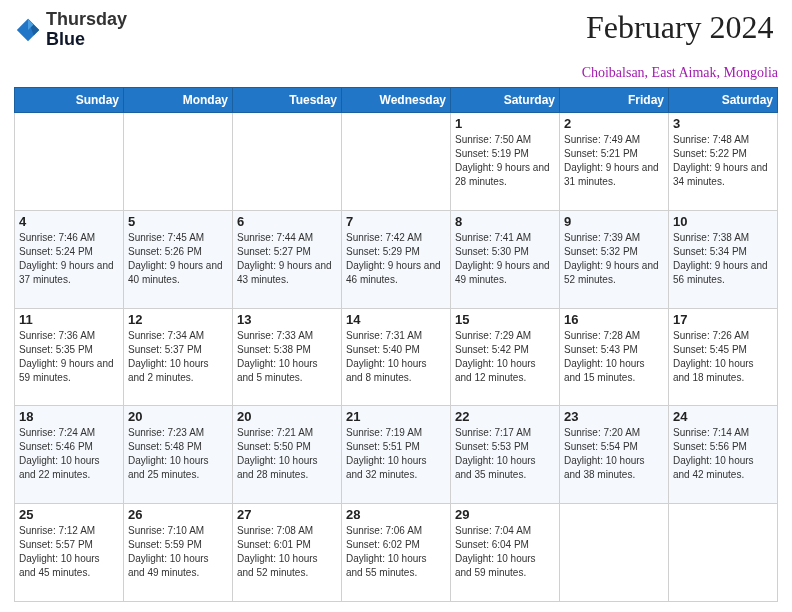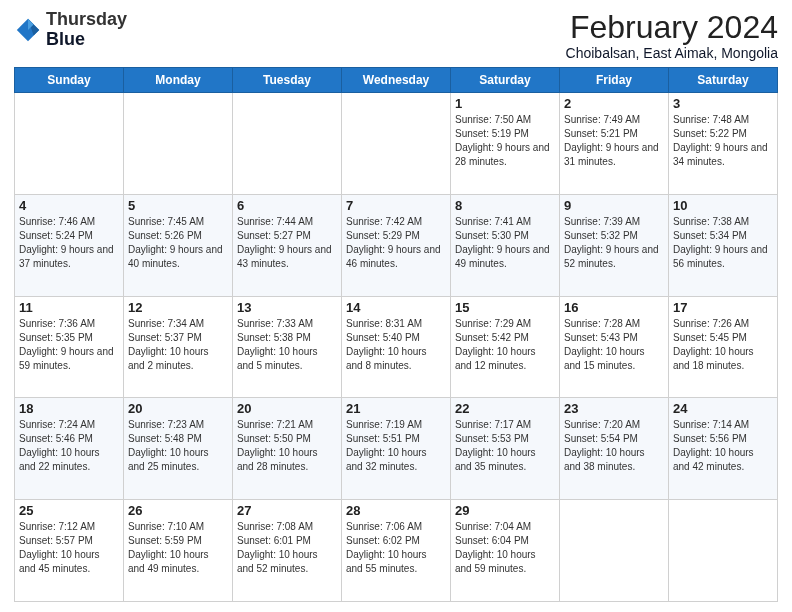--- a/index.html
+++ b/index.html
@@ -33,46 +33,48 @@
       font-weight: bold;
       line-height: 1.1;
     }
     .logo-general { color: #333; }
     .logo-blue { color: #0f172a; }
     .logo-icon {
       width: 28px;
       height: 28px;
     }
     .title-block {
-      text-align: right;
+      text-align: center;
+      font-family: Liberation Serif, serif;
     }
     .calendar-title {
       font-size: 32px;
       font-weight: normal;
       color: #222;
       line-height: 1.1;
     }
     .calendar-subtitle {
       font-size: 14px;
-      color: #0f172a;
+      color: #a21caf;
       font-weight: normal;
+      margin-top: 20px;
     }
     .calendar-table {
       width: 100%;
       border-collapse: collapse;
       flex: 1;
       table-layout: fixed;
     }
     .calendar-table th {
       background-color: #2176c7;
       color: #fff;
       font-size: 12px;
       font-weight: bold;
       padding: 5px 4px;
-      text-align: center;
+      text-align: right;
       border: 1px solid #1a5fa0;
     }
     .calendar-table td {
       border: 1px solid #d0d0d0;
       vertical-align: top;
       padding: 3px 4px;
       font-size: 9.5px;
       color: #333;
       height: 88px;
     }
@@ -218,21 +220,21 @@
 Daylight: 10 hours and 2 minutes.</div>
           </td>
           <td>
             <span class="day-number">13</span>
             <div class="day-info">Sunrise: 7:33 AM
 Sunset: 5:38 PM
 Daylight: 10 hours and 5 minutes.</div>
           </td>
           <td>
             <span class="day-number">14</span>
-            <div class="day-info">Sunrise: 8:31 AM
+            <div class="day-info">Sunrise: 7:31 AM
 Sunset: 5:40 PM
 Daylight: 10 hours and 8 minutes.</div>
           </td>
           <td>
             <span class="day-number">15</span>
             <div class="day-info">Sunrise: 7:29 AM
 Sunset: 5:42 PM
 Daylight: 10 hours and 12 minutes.</div>
           </td>
           <td>

